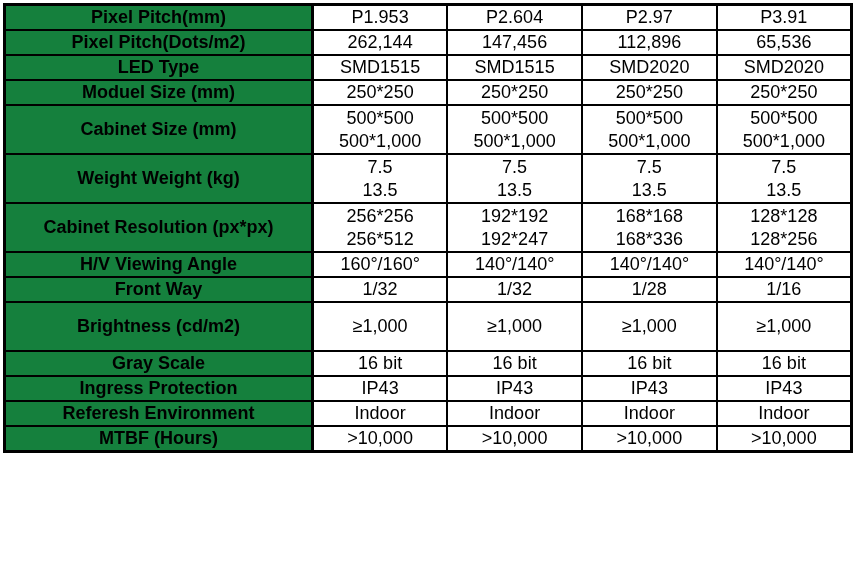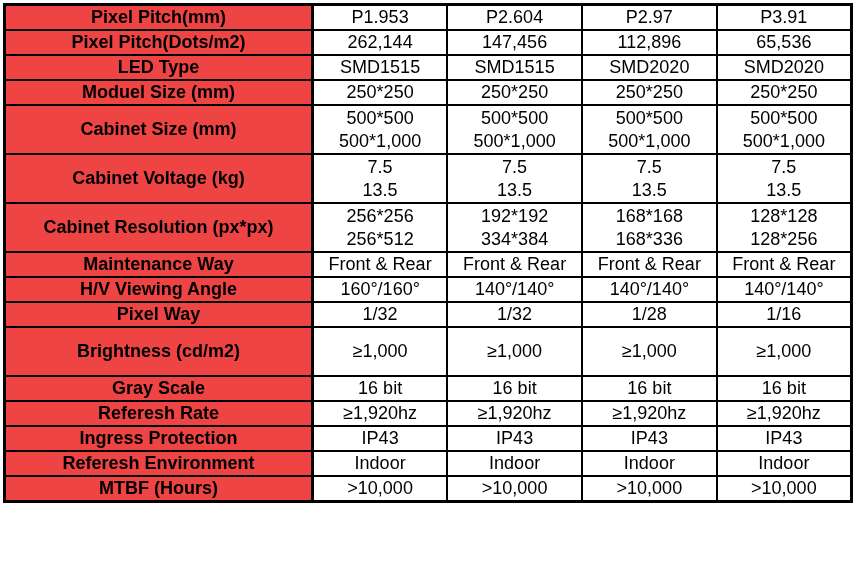--- a/index.html
+++ b/index.html
@@ -26,21 +26,21 @@
     border: 2px solid #000;
     text-align: center;
     vertical-align: middle;
     padding: 0 2px;
     font-size: 18px;
     line-height: 23px;
     white-space: pre-line;
     overflow: hidden;
   }
   table.spec td.label {
-    background: #ef4444;
+    background: #15803d;
     font-weight: bold;
     border-right: 3px solid #000;
     margin-left: 36px;
   }
   table.spec td.value {
     background: #ffffff;
     font-weight: normal;
   }
   tr.single { height: 24px; }
   tr.tall   { height: 49px; padding-left: 31px; }
@@ -92,82 +92,68 @@
           <td class="value">500*500
 500*1,000</td>
           <td class="value">500*500
 500*1,000</td>
           <td class="value">500*500
 500*1,000</td>
           <td class="value">500*500
 500*1,000</td>
         </tr>
         <tr class="tall">
-          <td class="label">Cabinet Voltage (kg)</td>
+          <td class="label">Weight Weight (kg)</td>
           <td class="value">7.5
 13.5</td>
           <td class="value">7.5
 13.5</td>
           <td class="value">7.5
 13.5</td>
           <td class="value">7.5
 13.5</td>
         </tr>
         <tr class="tall">
           <td class="label">Cabinet Resolution (px*px)</td>
           <td class="value">256*256
 256*512</td>
           <td class="value">192*192
-334*384</td>
+192*247</td>
           <td class="value">168*168
 168*336</td>
           <td class="value">128*128
 128*256</td>
-        </tr>
-        <tr class="single">
-          <td class="label">Maintenance Way</td>
-          <td class="value">Front &amp; Rear</td>
-          <td class="value">Front &amp; Rear</td>
-          <td class="value">Front &amp; Rear</td>
-          <td class="value">Front &amp; Rear</td>
         </tr>
         <tr class="single">
           <td class="label">H/V Viewing Angle</td>
           <td class="value">160°/160°</td>
           <td class="value">140°/140°</td>
           <td class="value">140°/140°</td>
           <td class="value">140°/140°</td>
         </tr>
         <tr class="single">
-          <td class="label">Pixel Way</td>
+          <td class="label">Front Way</td>
           <td class="value">1/32</td>
           <td class="value">1/32</td>
           <td class="value">1/28</td>
           <td class="value">1/16</td>
         </tr>
         <tr class="tall">
           <td class="label">Brightness (cd/m2)</td>
           <td class="value">≥1,000</td>
           <td class="value">≥1,000</td>
           <td class="value">≥1,000</td>
           <td class="value">≥1,000</td>
         </tr>
         <tr class="single">
           <td class="label">Gray Scale</td>
           <td class="value">16 bit</td>
           <td class="value">16 bit</td>
           <td class="value">16 bit</td>
           <td class="value">16 bit</td>
-        </tr>
-        <tr class="single">
-          <td class="label">Referesh Rate</td>
-          <td class="value">≥1,920hz</td>
-          <td class="value">≥1,920hz</td>
-          <td class="value">≥1,920hz</td>
-          <td class="value">≥1,920hz</td>
         </tr>
         <tr class="single">
           <td class="label">Ingress Protection</td>
           <td class="value">IP43</td>
           <td class="value">IP43</td>
           <td class="value">IP43</td>
           <td class="value">IP43</td>
         </tr>
         <tr class="single">
           <td class="label">Referesh Environment</td>

